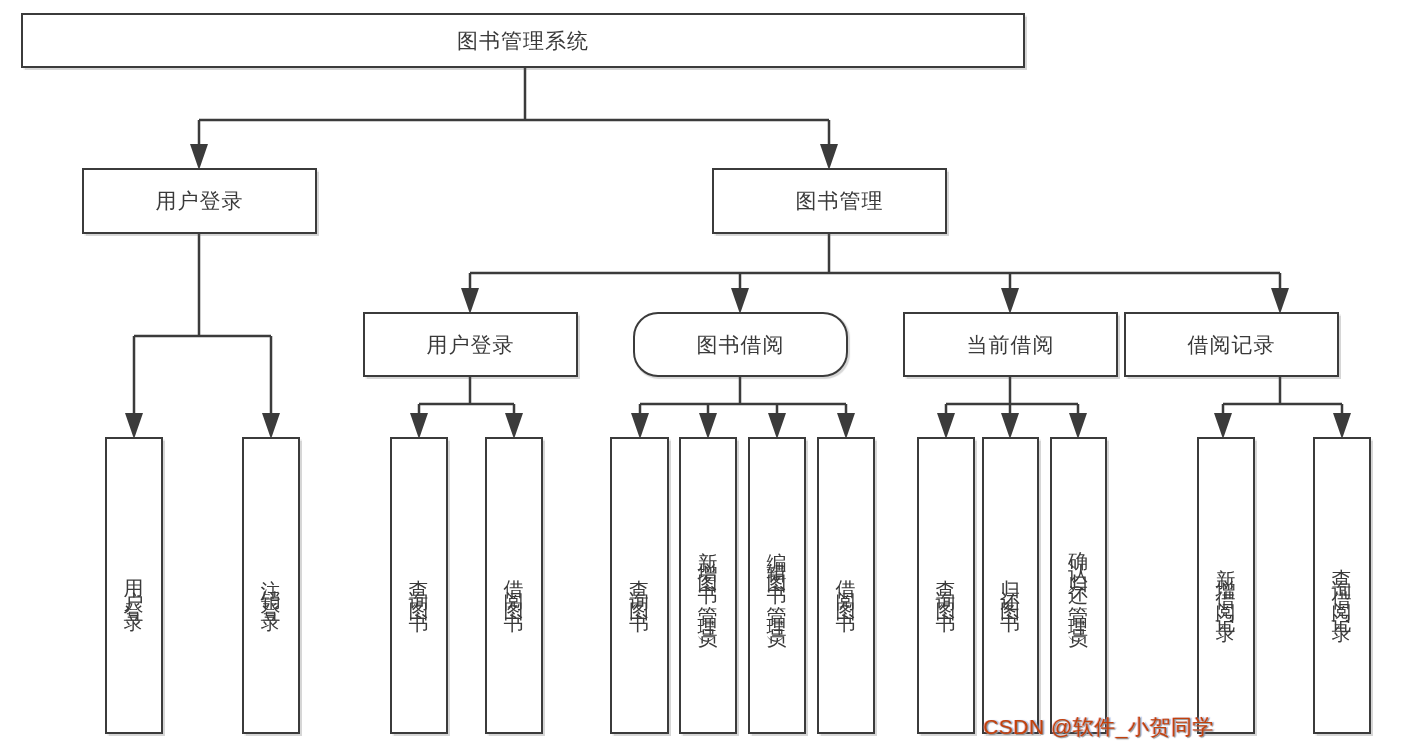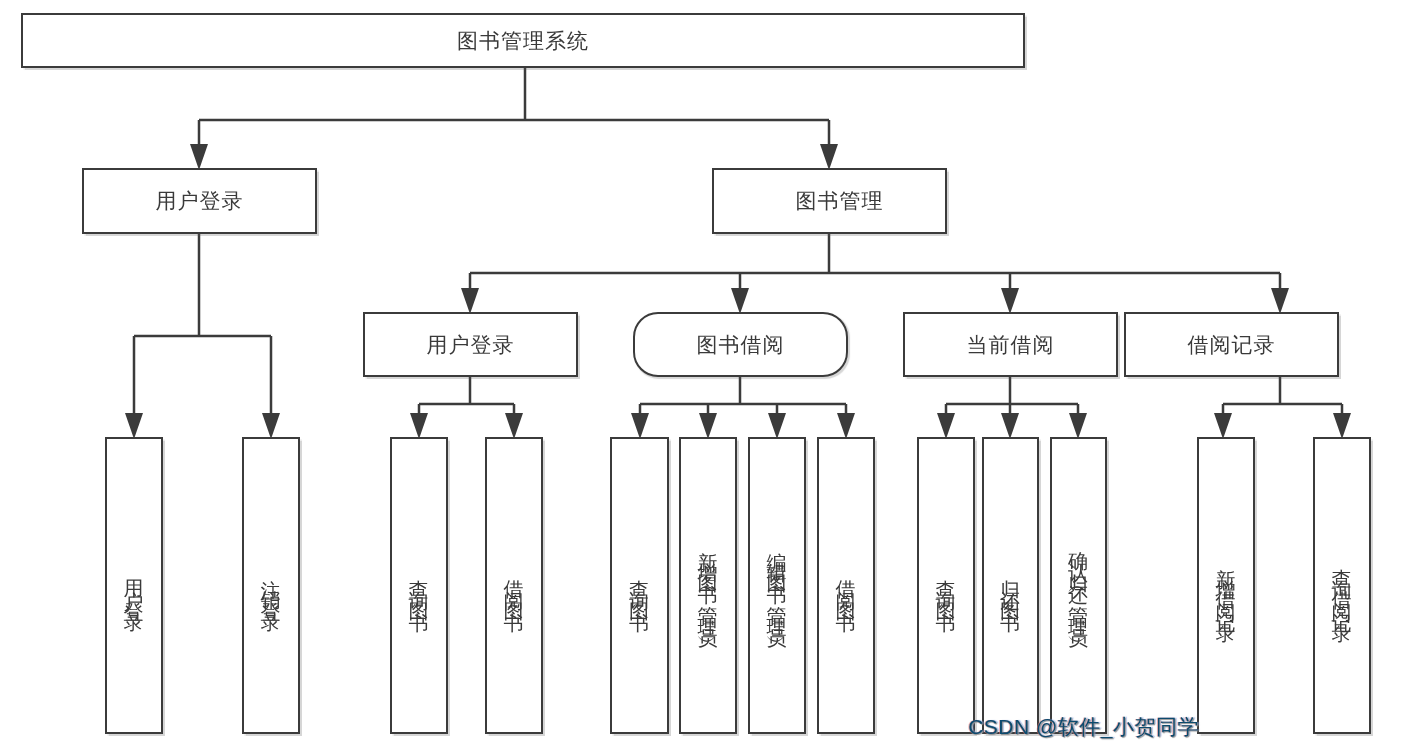--- a/index.html
+++ b/index.html
@@ -54,24 +54,24 @@
     writing-mode: vertical-rl;
     text-orientation: mixed;
     font-size: 20px;
     line-height: 1;
     letter-spacing: 11px;
     color: var(--text);
     white-space: nowrap;
   }
   .watermark {
     position: absolute;
-    right: 15px;
+    right: 0;
     bottom: 6px;
     font-size: 21px;
-    color: #0c4a6e;
+    color: #c2410c;
     text-shadow:
       1px 1px 1px #8f8f8f,
       -1px 0 0 rgba(230,120,120,0.55),
       2px 0 1px rgba(130,160,230,0.55);
     letter-spacing: 0.5px;
     pointer-events: none;
   }
 </style>
 </head>
 <body>

